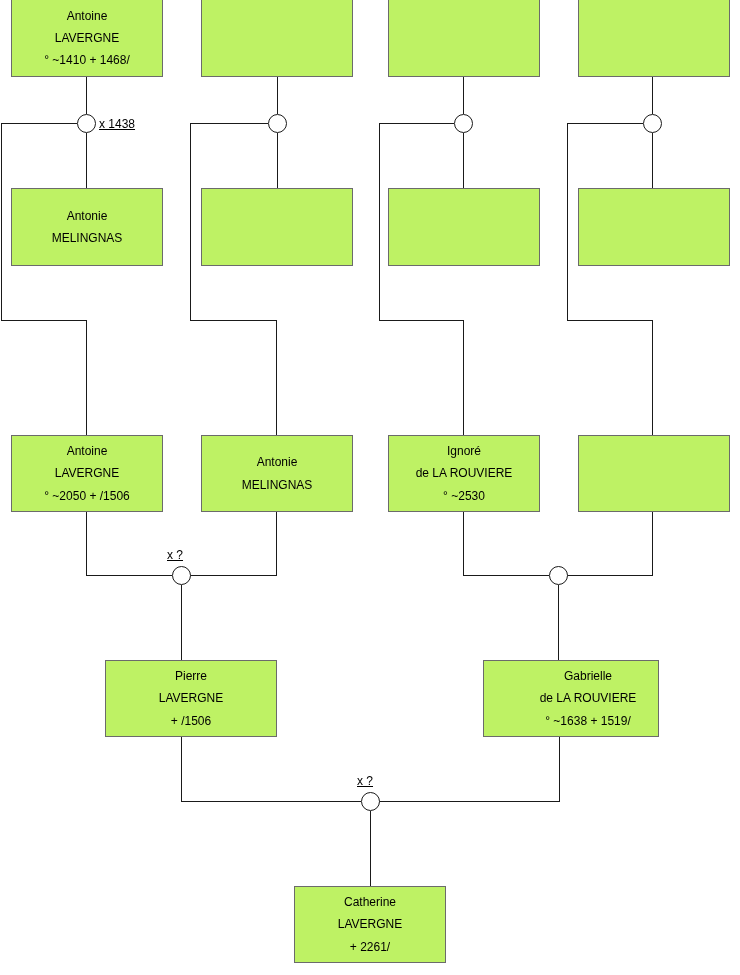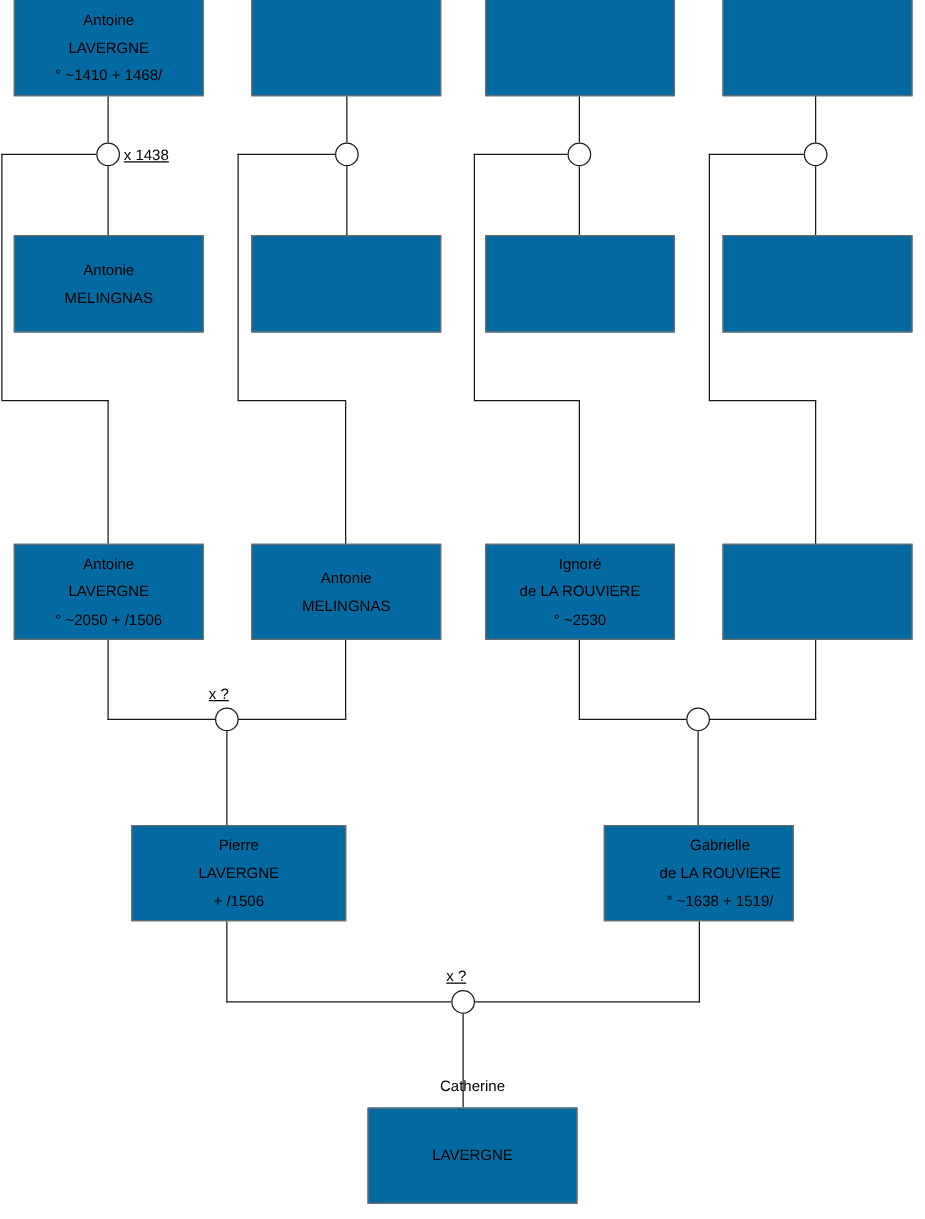--- a/index.html
+++ b/index.html
@@ -16,21 +16,21 @@
     position: relative;
     width: 740px;
     height: 975px;
     background: #ffffff;
     overflow: hidden;
   }
   .person-box {
     position: absolute;
     box-sizing: border-box;
     border: 1px solid #6b6b6b;
-    background: #0369a1;
+    background: #bef264;
     display: flex;
     flex-direction: column;
     align-items: center;
     justify-content: center;
     text-align: center;
     font-size: 12px;
     line-height: 1.85;
     color: #000000;
     z-index: 3;
   }
@@ -207,25 +207,25 @@
     
     
   </div>
 
   <div class="person-box" style="left:105px; top:660px; width:172px; height:77px;">
     <span class="pb-line">Pierre</span>
     <span class="pb-line">LAVERGNE</span>
     <span class="pb-line">+ /1506</span>
   </div>
 
-  <div class="person-box" style="left:483px; top:660px; width:152px; height:77px;padding-left:34px;">
+  <div class="person-box" style="left:483px; top:660px; width:176px; height:77px;padding-left:34px;">
     <span class="pb-line">Gabrielle</span>
     <span class="pb-line">de LA ROUVIERE</span>
     <span class="pb-line">° ~1638 + 1519/</span>
   </div>
 
-  <div class="person-box" style="left:294px; top:886px; width:168px; height:77px;gap:33px;">
+  <div class="person-box" style="left:294px; top:886px; width:152px; height:77px;">
     <span class="pb-line">Catherine</span>
     <span class="pb-line">LAVERGNE</span>
     <span class="pb-line">+ 2261/</span>
   </div>
 
 </div>
 
 </body></html>

